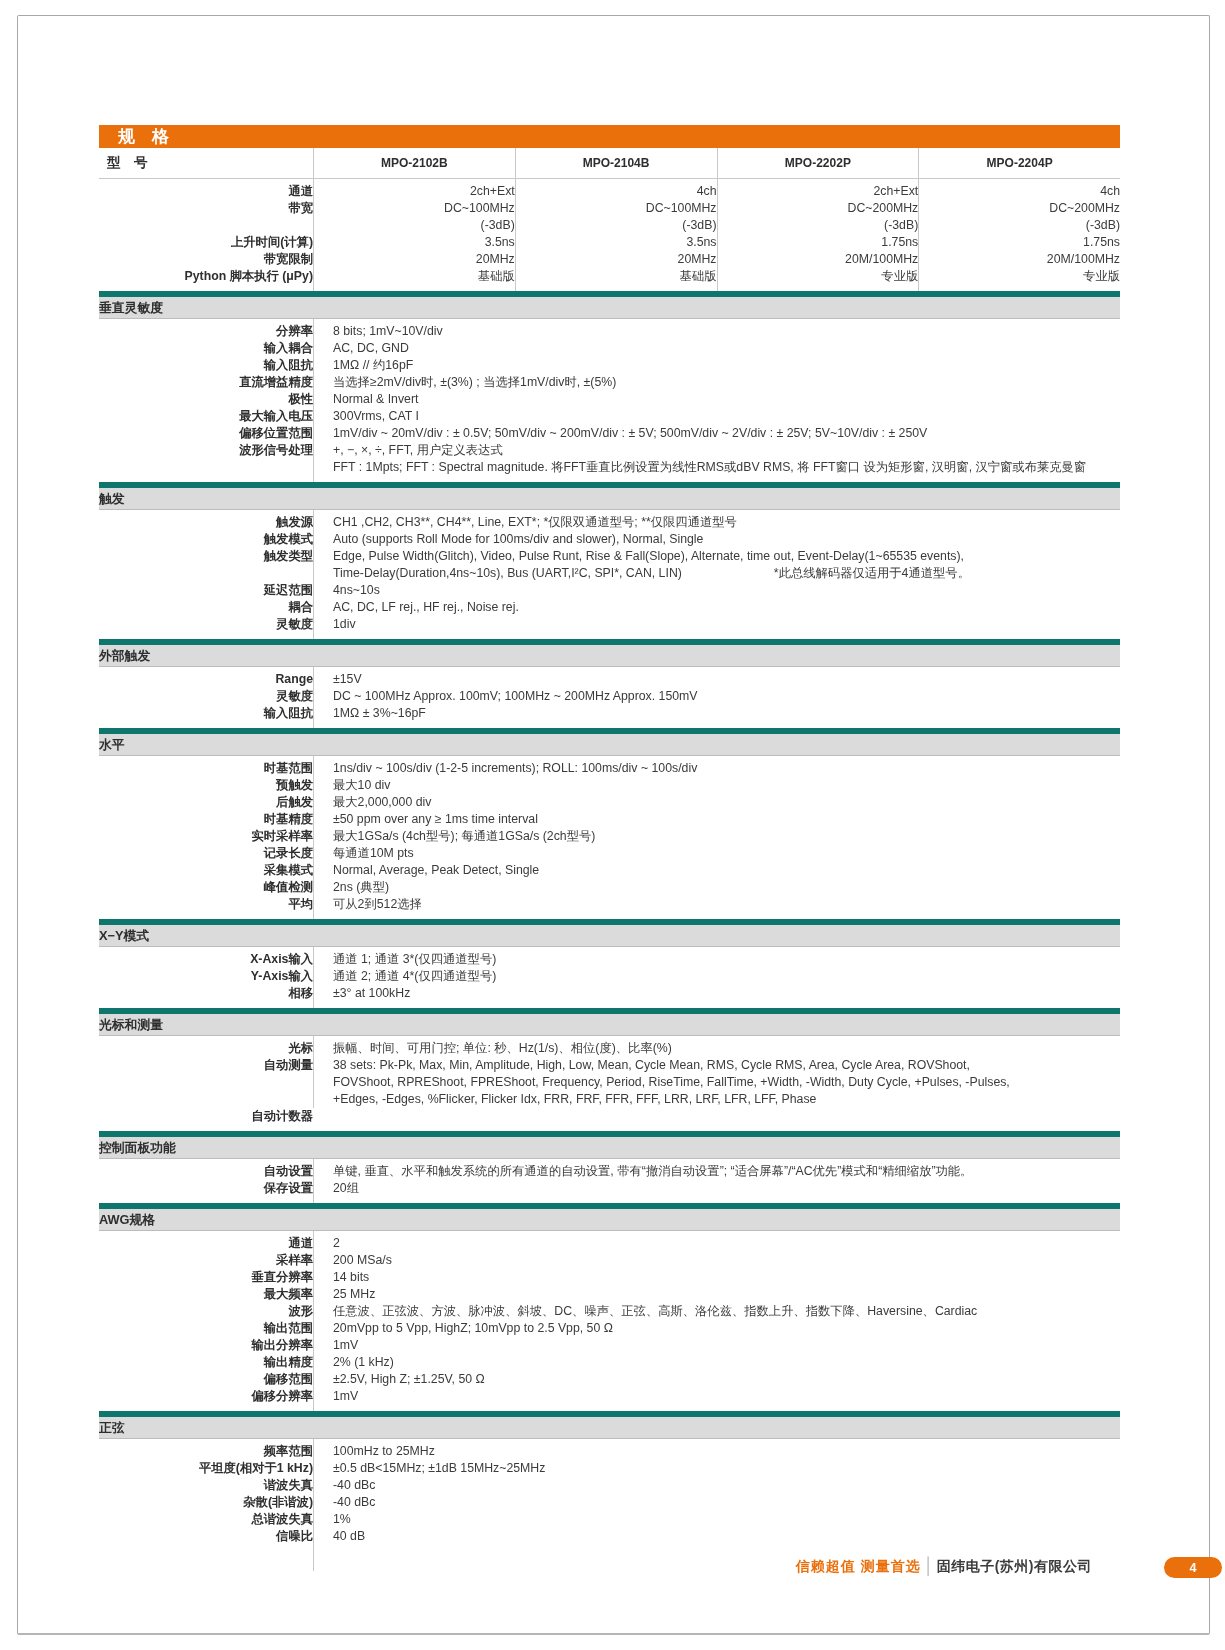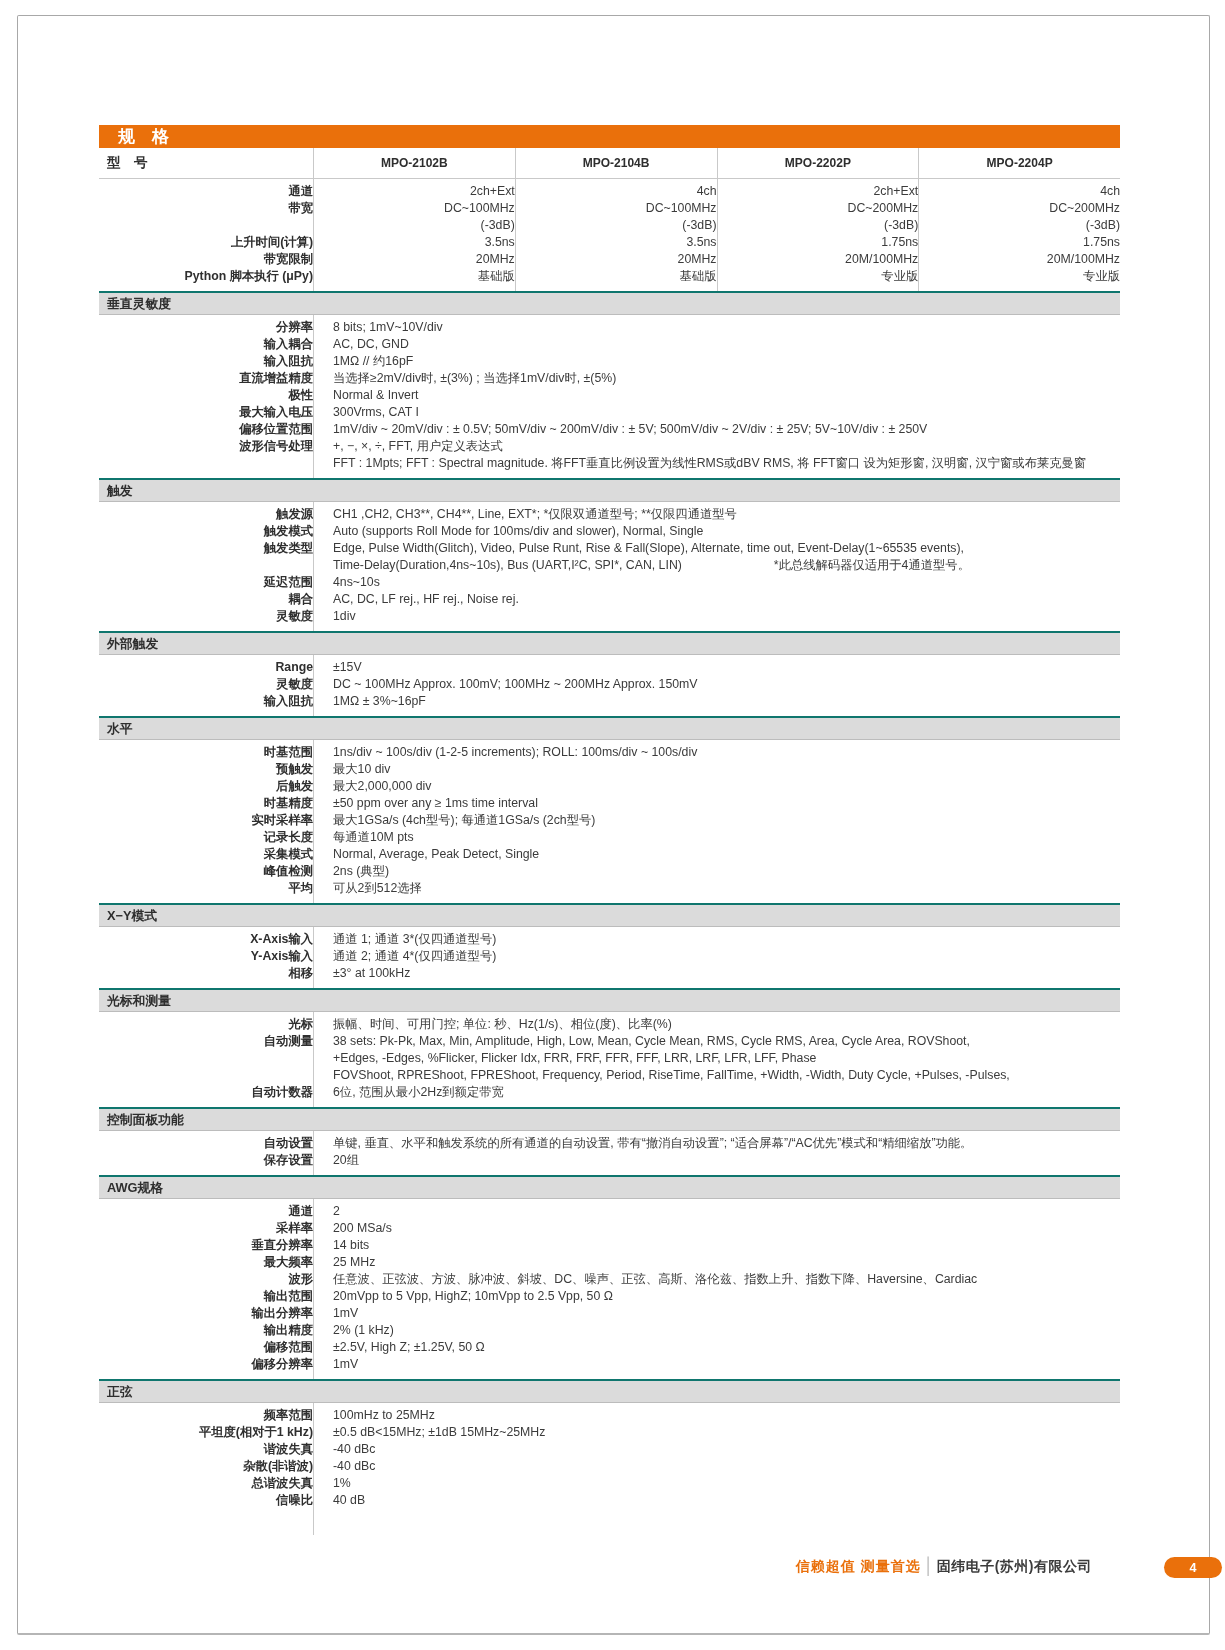--- a/index.html
+++ b/index.html
@@ -41,22 +41,22 @@
   .s-val{
     flex:1;border-left:1px solid #c9c9c9;padding-left:19px;box-sizing:border-box;
   }
   .s-line{font-size:12.3px;line-height:17px;white-space:nowrap;display:flex;}
   .s-note{margin-left:92px;}
   .m-row:first-child > div,.s-row:first-child > div{padding-top:4px;}
   .m-row:last-child > div,.s-row:last-child > div{padding-bottom:6px;}
   .sec-block.last .s-row:last-child > div{padding-bottom:26px;}
   .sec-bar{
     height:21px;line-height:21px;background:#dbdbdb;
-    border-top:2px solid #0f766e;border-bottom:1px solid #bcbcbc;
-    font-weight:bold;font-size:12.8px;padding-left:8px;box-sizing:content-box;color:#2e2e2e;
+    border-top:6px solid #0f766e;border-bottom:1px solid #bcbcbc;
+    font-weight:bold;font-size:12.8px;box-sizing:content-box;color:#2e2e2e;
   }
   .footer{
     position:absolute;left:0;top:1556px;width:1092px;height:22px;
     display:flex;justify-content:flex-end;align-items:center;gap:3px;font-size:14px;
   }
   .footer .slogan{color:var(--accent);font-weight:bold;letter-spacing:1px;}
   .footer .sep{color:#b3b3b3;font-size:16px;font-weight:200;position:relative;top:-1px;}
   .footer .company{color:#3b3b3b;font-weight:600;letter-spacing:0.5px;}
   .page-badge{
     position:absolute;left:1164px;top:1557px;width:58px;height:21px;border-radius:10.5px;
@@ -322,29 +322,26 @@
         <div class="s-row">
           <div class="s-label">光标</div>
           <div class="s-val">
             <div class="s-line">振幅、时间、可用门控; 单位: 秒、Hz(1/s)、相位(度)、比率(%)</div>
           </div>
         </div>
         <div class="s-row">
           <div class="s-label">自动测量</div>
           <div class="s-val">
             <div class="s-line">38 sets: Pk-Pk, Max, Min, Amplitude, High, Low, Mean, Cycle Mean, RMS, Cycle RMS, Area, Cycle Area, ROVShoot,</div>
+            <div class="s-line">FOVShoot, RPREShoot, FPREShoot, Frequency, Period, RiseTime, FallTime, +Width, -Width, Duty Cycle, +Pulses, -Pulses,</div>
             <div class="s-line">+Edges, -Edges, %Flicker, Flicker Idx, FRR, FRF, FFR, FFF, LRR, LRF, LFR, LFF, Phase</div>
-            <div class="s-line">FOVShoot, RPREShoot, FPREShoot, Frequency, Period, RiseTime, FallTime, +Width, -Width, Duty Cycle, +Pulses, -Pulses,</div>
           </div>
         </div>
         <div class="s-row">
           <div class="s-label">自动计数器</div>
-          <div class="s-val">
-            <div class="s-line">6位, 范围从最小2Hz到额定带宽</div>
-          </div>
         </div>
       </div>
       <div class="sec-bar">控制面板功能</div>
       <div class="sec-block">
         <div class="s-row">
           <div class="s-label">自动设置</div>
           <div class="s-val">
             <div class="s-line">单键, 垂直、水平和触发系统的所有通道的自动设置, 带有“撤消自动设置”; “适合屏幕”/“AC优先”模式和“精细缩放”功能。</div>
           </div>
         </div>

